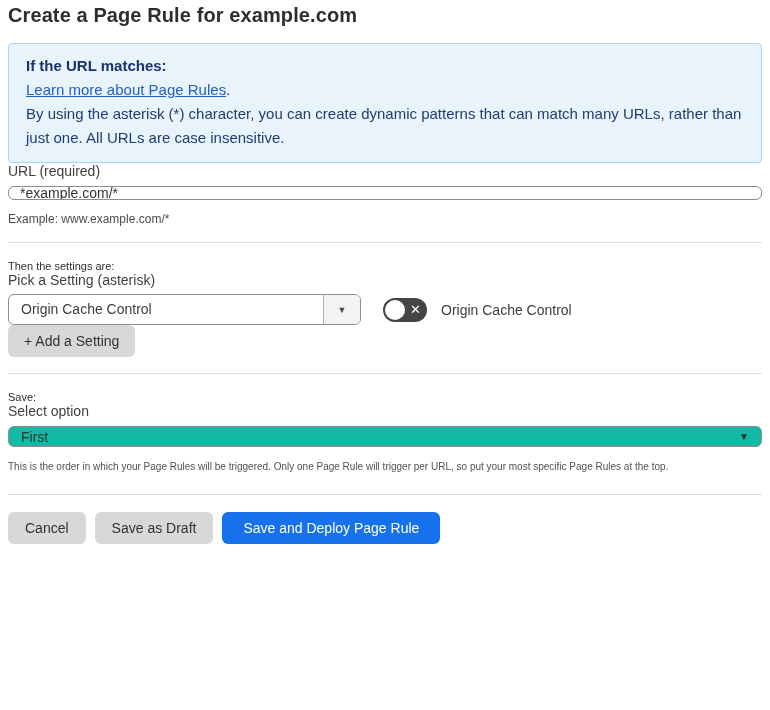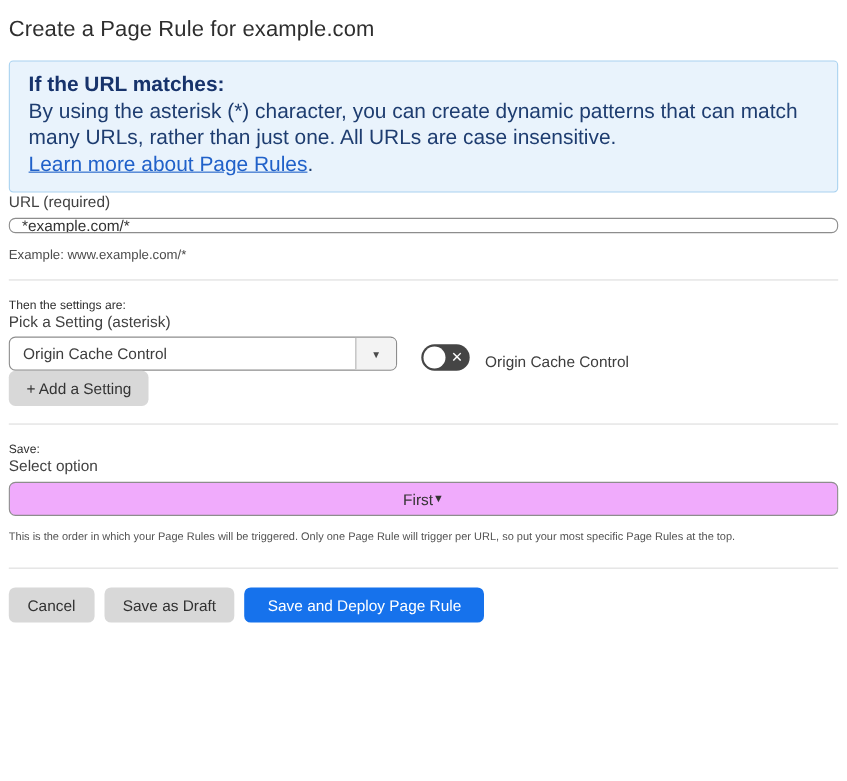--- a/index.html
+++ b/index.html
@@ -8,33 +8,33 @@
     width: 770px;
     height: 710px;
     background: #ffffff;
     font-family: "Liberation Sans", sans-serif;
     padding: 0 8px;
     color: #313131;
     overflow: hidden;
   }
   .page-title {
     font-size: 20px;
-    font-weight: normal;
+    font-weight: bold;
     color: #2e2e2e;
     margin: 0;
-    padding-top: 16px;
+    padding-top: 4px;
     letter-spacing: 0.1px;
   }
   .info-box {
     margin-top: 16px;
     background: #e9f3fc;
     border: 1px solid #a9d2f0;
     border-radius: 4px;
     padding: 10px 17px 12px;
-    font-size: 19px;
+    font-size: 15px;
     line-height: 24px;
     color: #1e3d70;
   }
   .info-heading {
     font-weight: bold;
     color: #17336b;
     margin: 0;
   }
   .info-body { margin: 0; }
   .info-link {
@@ -71,21 +71,21 @@
     margin: 16px 0 0;
   }
   .section-heading {
     font-size: 11px;
     font-weight: normal;
     color: #2e2e2e;
     margin: 17px 0 0;
   }
   .settings-row {
     display: flex;
-    align-items: flex-end;
+    align-items: center;
     margin-top: 6px;
   }
   .select-box {
     width: 353px;
     height: 31px;
     border: 1px solid #8d8d8d;
     border-radius: 6px;
     background: #ffffff;
     display: flex;
     overflow: hidden;
@@ -149,27 +149,27 @@
     border: none;
     border-radius: 6px;
     font-family: "Liberation Sans", sans-serif;
     font-size: 14px;
     padding: 8px 16px;
     cursor: pointer;
   }
   .order-select {
     margin-top: 7px;
     width: 100%;
-    height: 31px;
+    height: 21px;
     border: 1px solid #8d8d8d;
     border-radius: 6px;
-    background: #f0abfc;
-    display: flex;
-    align-items: center;
-    justify-content: center;
+    background: #14b8a6;
+    display: flex;
+    align-items: center;
+    justify-content: space-between;
     padding: 0 12px;
     cursor: pointer;
   }
   .order-select-value {
     font-size: 14px;
     color: #333333;
   }
   .order-select-arrow {
     color: #333333;
     font-size: 10px;
@@ -207,22 +207,22 @@
 </style>
 </head>
 <body>
 
 
 
 <h1 class="page-title">Create a Page Rule for example.com</h1>
 
 <div class="info-box">
   <p class="info-heading">If the URL matches:</p>
+  <p class="info-body"><a class="info-link">Learn more about Page Rules</a><span>.</span></p>
   <p class="info-body">By using the asterisk (*) character, you can create dynamic patterns that can match many URLs, rather than just one. All URLs are case insensitive.</p>
-  <p class="info-body"><a class="info-link">Learn more about Page Rules</a><span>.</span></p>
 </div>
 
 <div class="field-label">URL (required)</div>
 <input class="text-input" type="text" value="*example.com/*" style="">
 <div class="example-text">Example: www.example.com/*</div>
 
 <hr class="divider">
 
 <h2 class="section-heading">Then the settings are:</h2>
 

